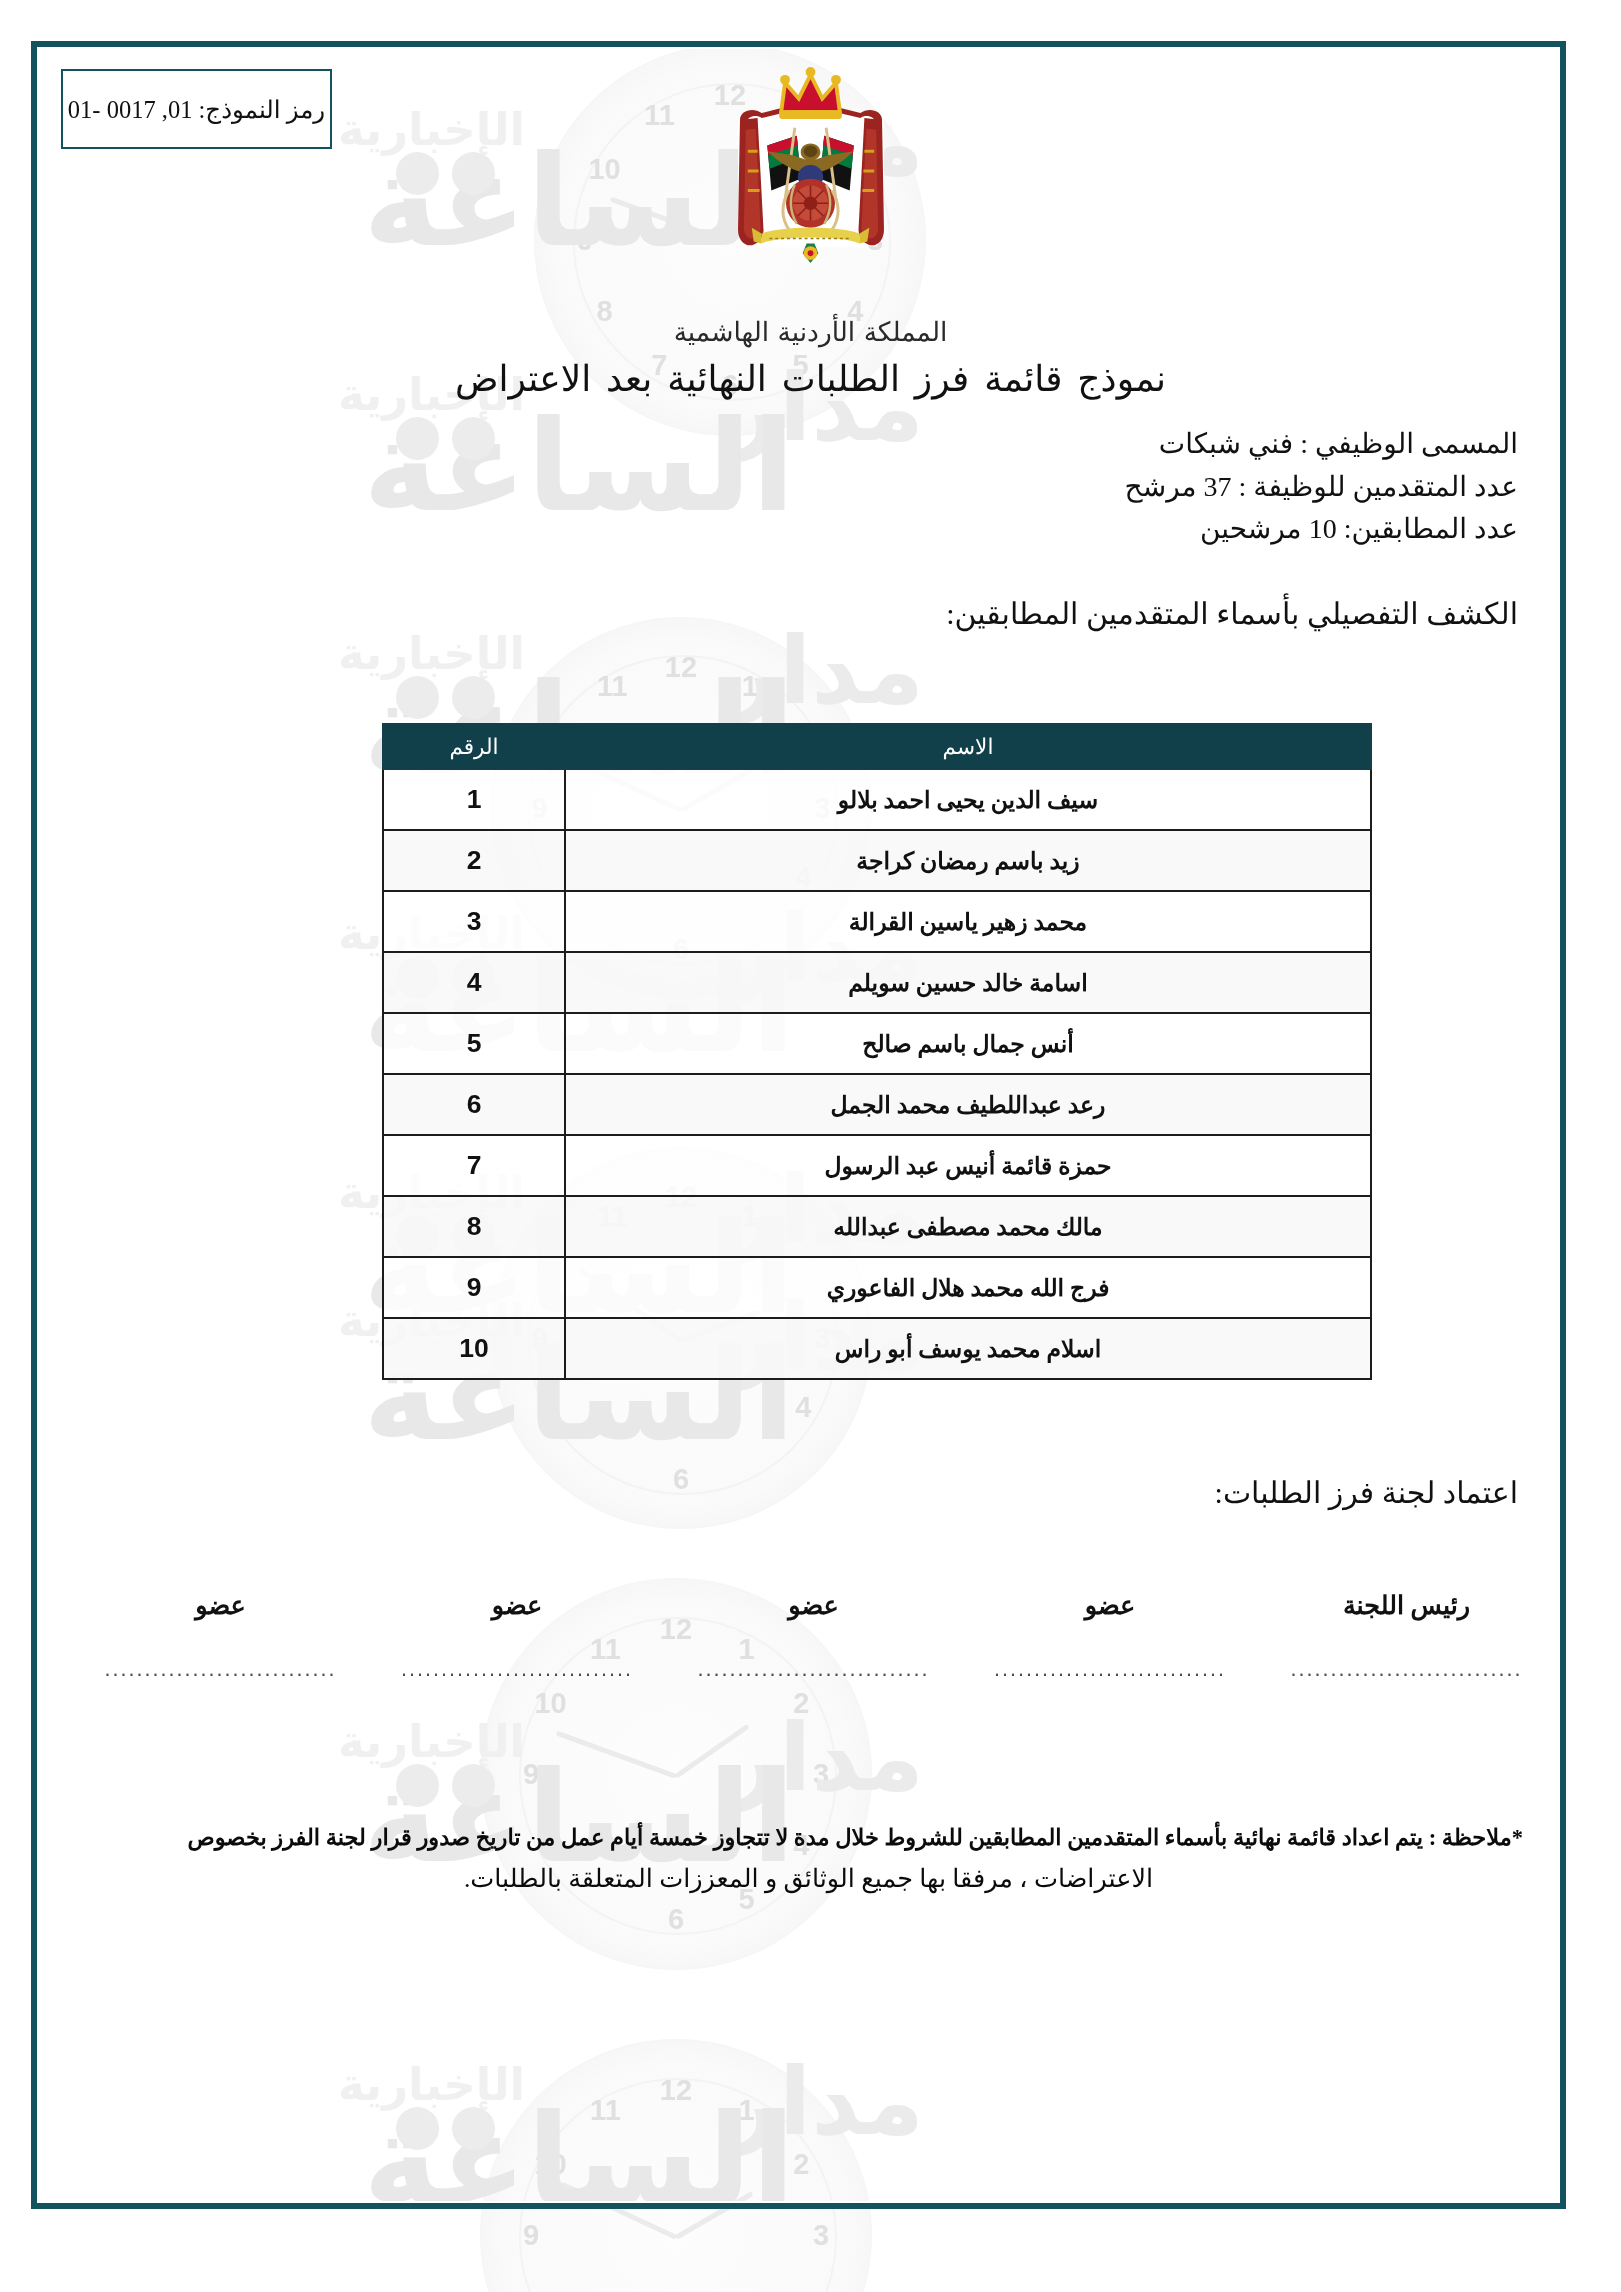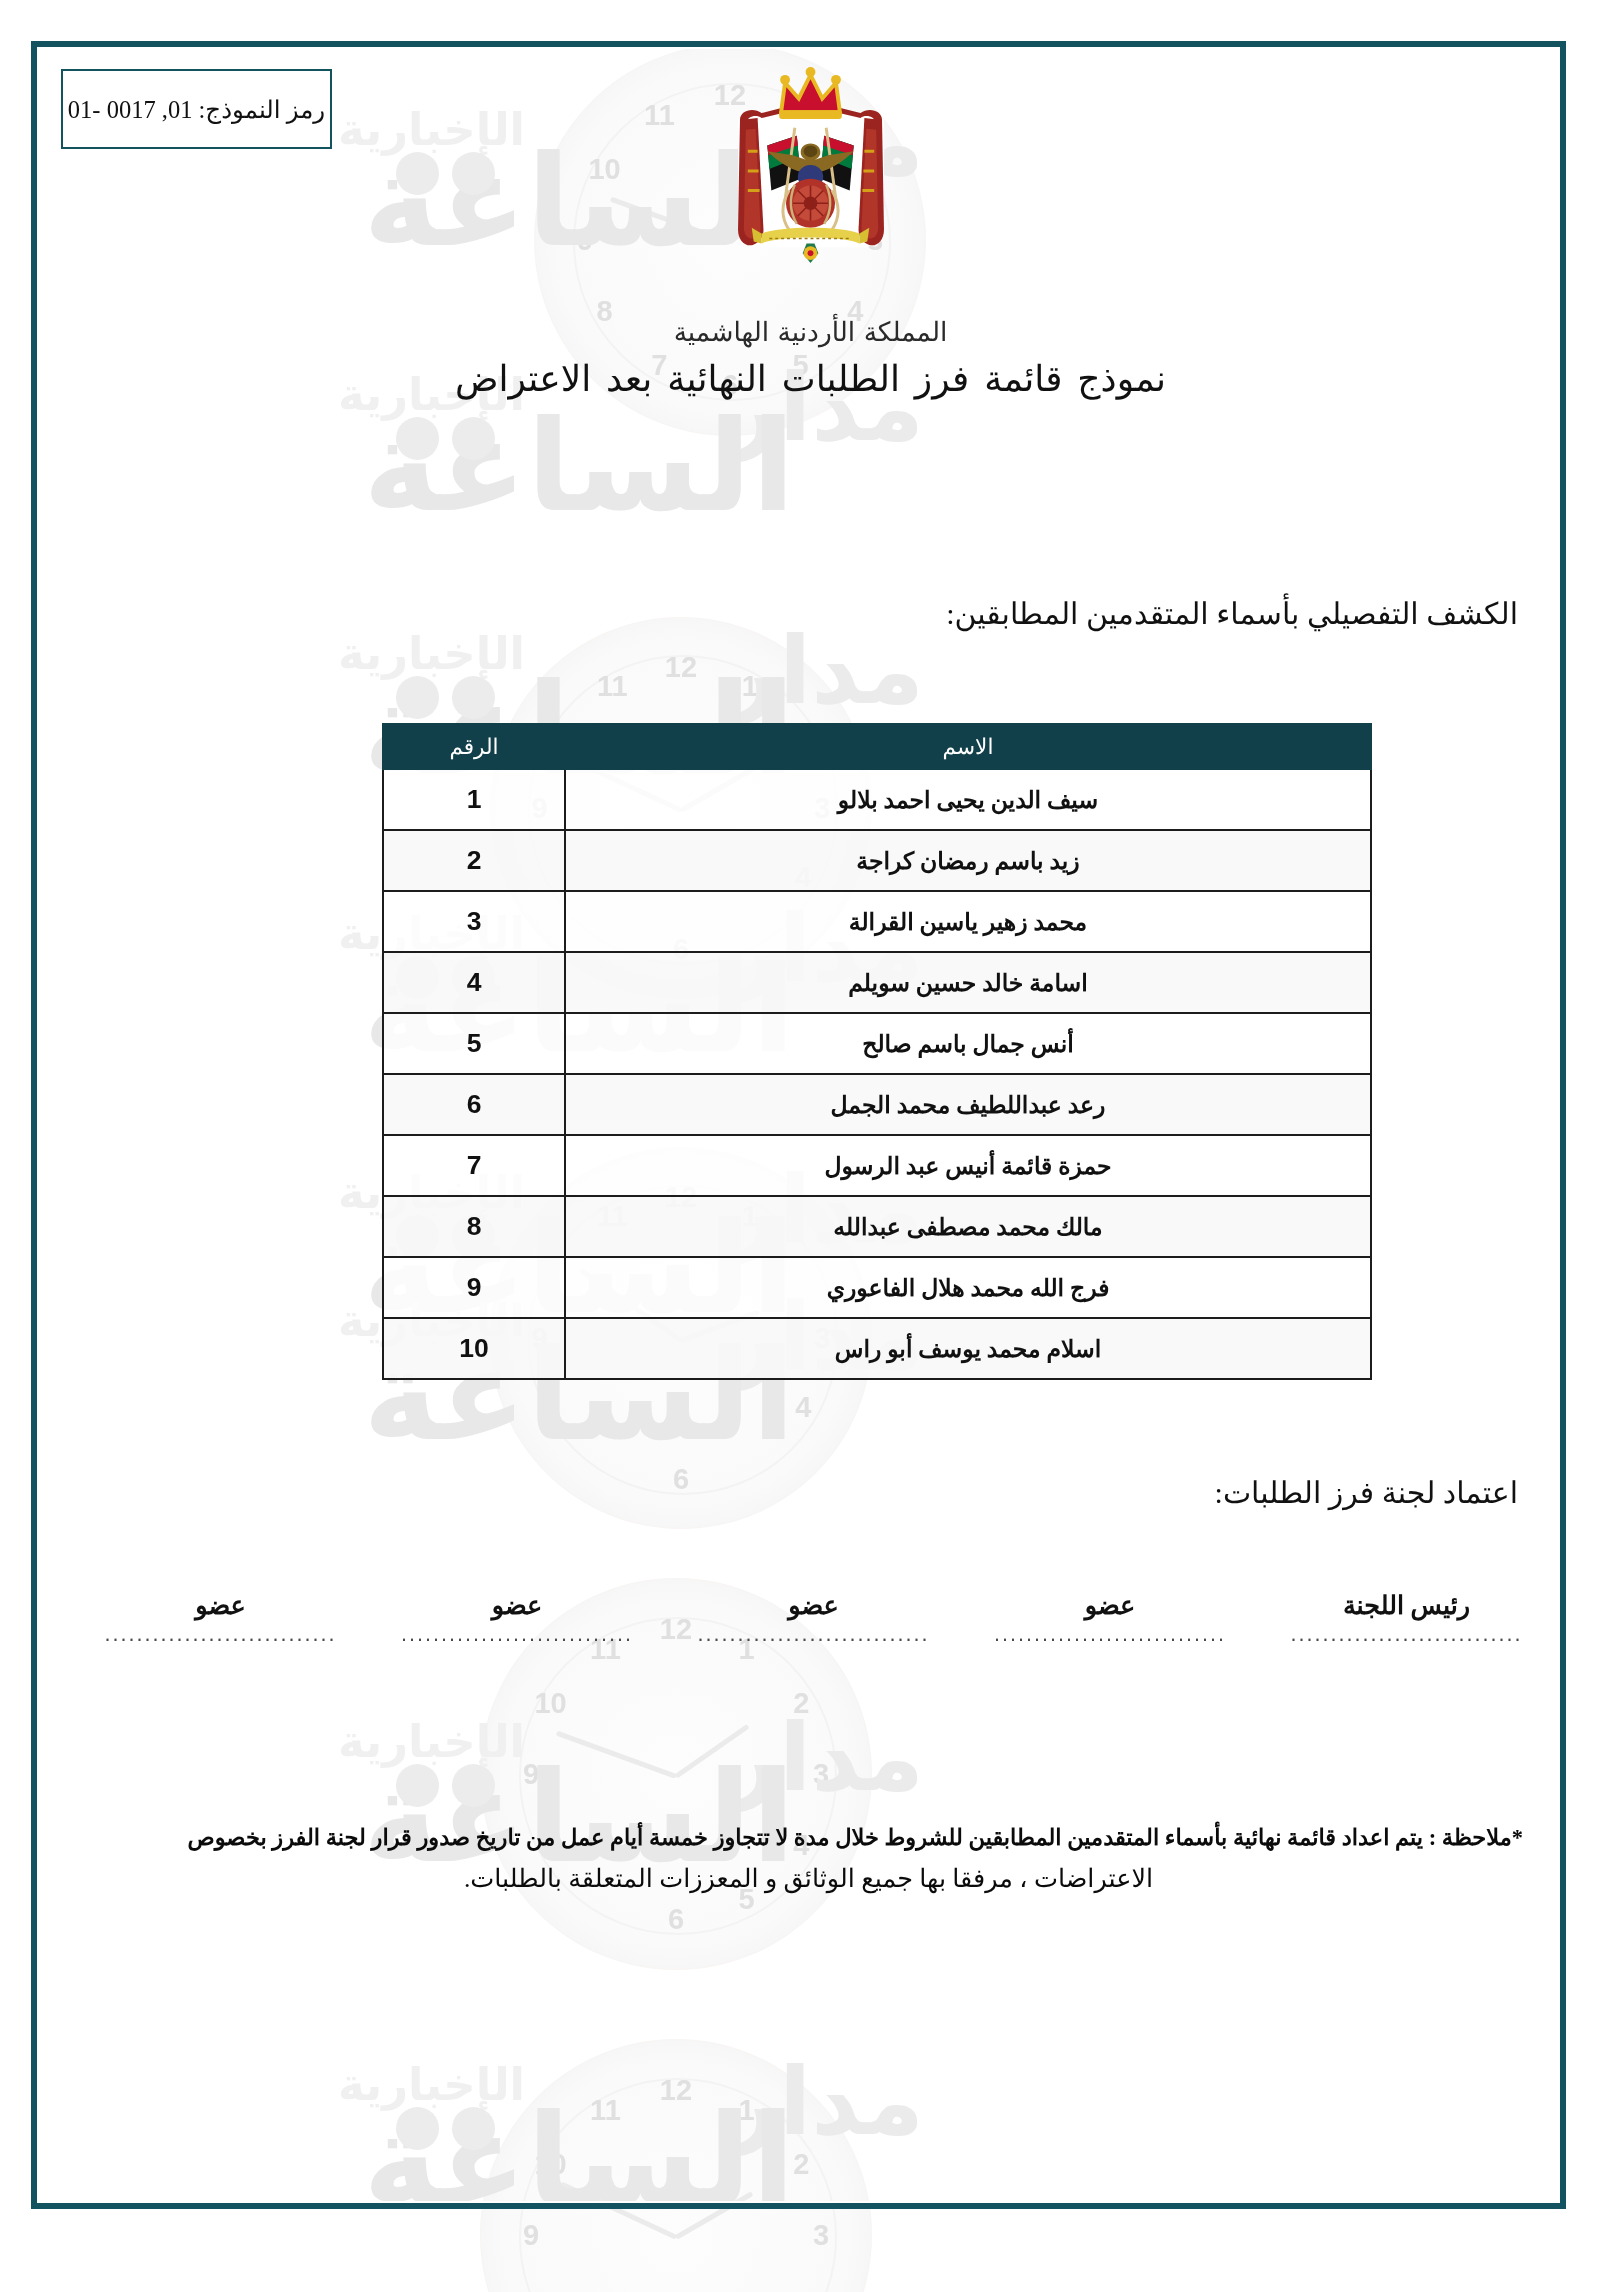--- a/index.html
+++ b/index.html
@@ -135,21 +135,21 @@
   
   #approval-heading{
     position:absolute;right:103px;top:1475px;
     font-size:30px;color:#111;white-space:nowrap;
   }
   #signatures{
     position:absolute;left:98px;top:1590px;width:1431px;
     display:flex;flex-direction:row-reverse;justify-content:space-between;
   }
   .sig-col{width:245px;text-align:center;}
-  .sig-role{font-size:25.5px;color:#111;font-weight:600;}
+  .sig-role{font-size:25.5px;color:#111;font-weight:600;margin-bottom:35px;}
   .sig-line{
     font-size:21.6px;color:#4a4a4a;letter-spacing:2px;
     font-family:"Liberation Sans",sans-serif;overflow:hidden;white-space:nowrap;
   }
 
   
   #footnote{
     position:absolute;right:98px;top:1818px;width:1429px;
     font-size:22.5px;color:#0b0b0b;line-height:1.75;text-align:right;
     font-weight:600;
@@ -345,20 +345,25 @@
       <path d="M118 186 L126 186 L130 196 L122 206 L114 196 Z" fill="#1f7a4c"></path>
       <circle cx="122" cy="196" r="7" fill="#e8b923"></circle>
       <circle cx="122" cy="196" r="3" fill="#c8102e"></circle>
     </svg>
   </div>
 
   <div id="doc-title">نموذج قائمة فرز الطلبات النهائية بعد الاعتراض</div>
 
   <div id="kingdom-line">المملكة الأردنية الهاشمية</div>
 
+  <div class="info-block" id="info-right">
+    <div class="info-line">المسمى الوظيفي :  فني شبكات</div>
+    <div class="info-line">عدد المتقدمين للوظيفة : 37 مرشح</div>
+    <div class="info-line">عدد المطابقين:  10 مرشحين</div>
+  </div>
 
 
   <div id="detail-heading">الكشف التفصيلي بأسماء المتقدمين المطابقين:</div>
 
   <table id="applicants-table">
     <thead>
       <tr>
         <th class="col-name">الاسم</th>
         <th class="col-num num-head">الرقم</th>
       </tr>

